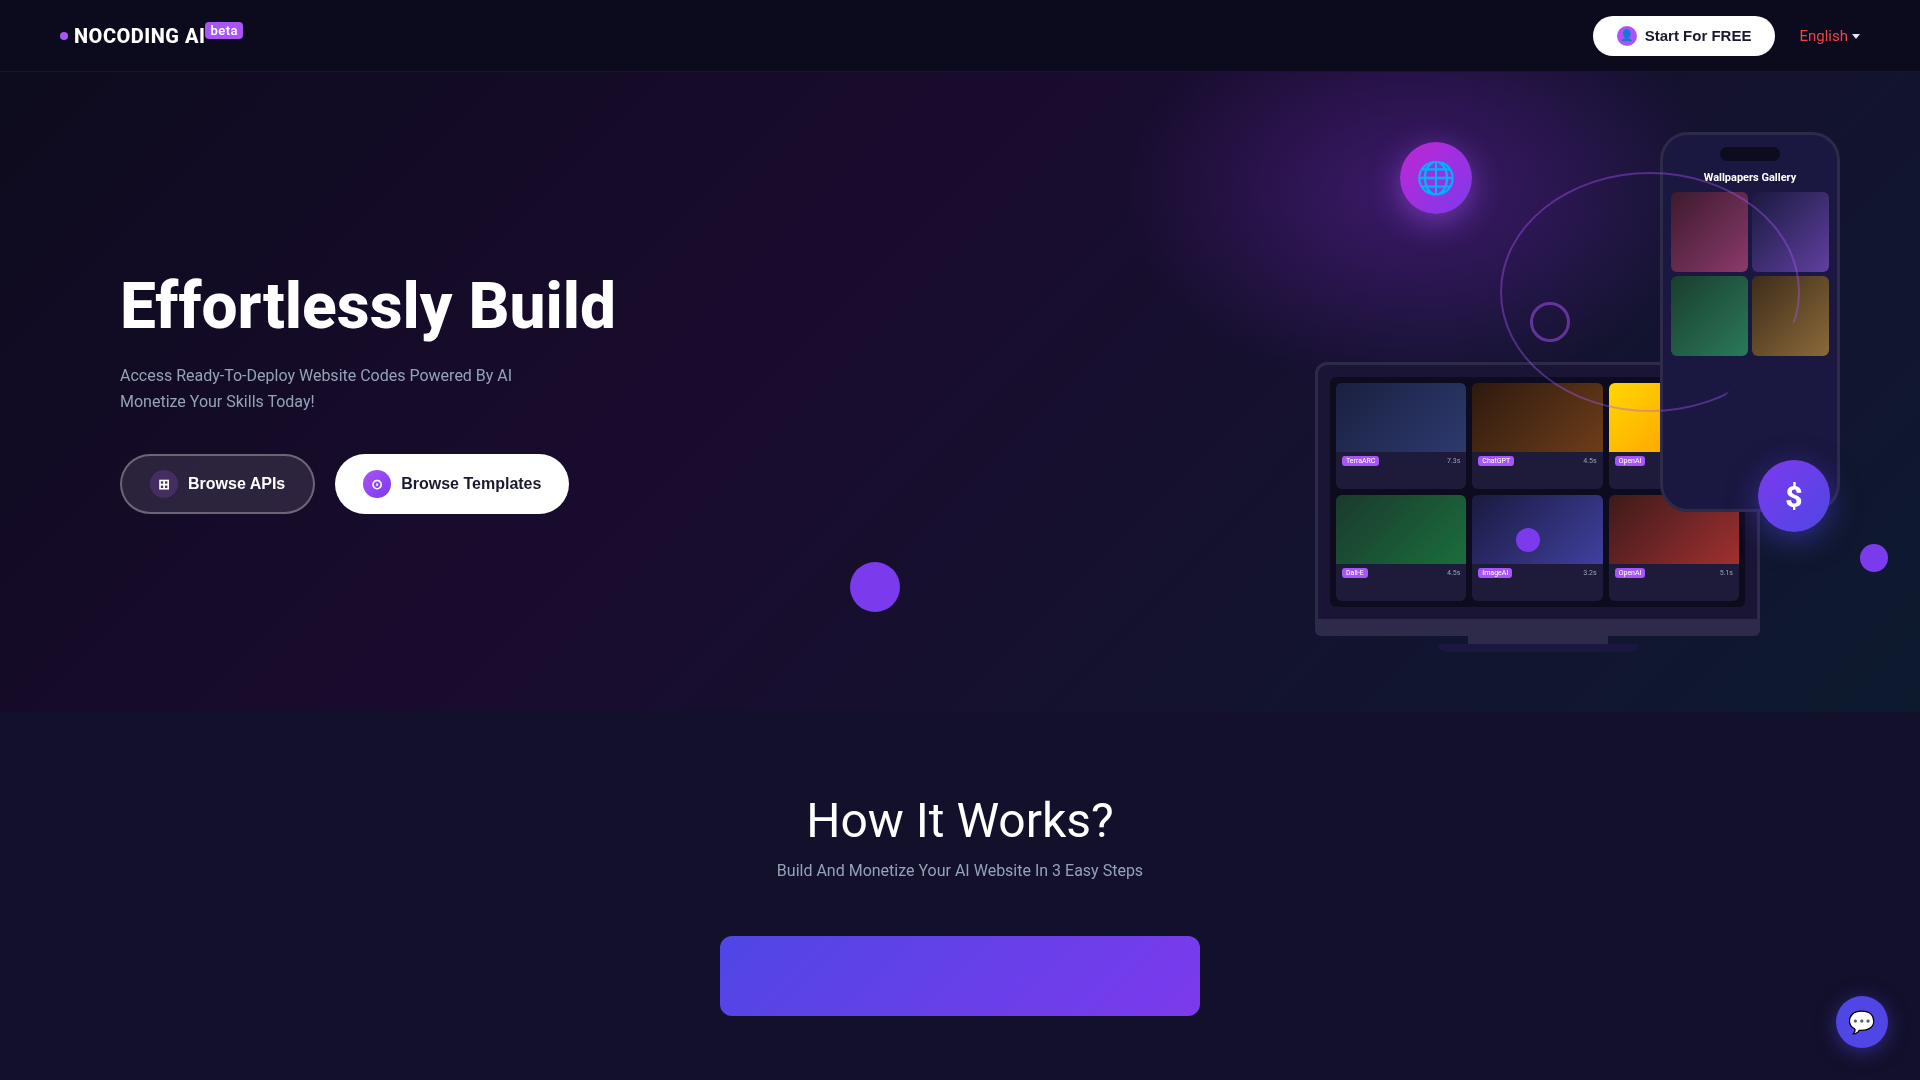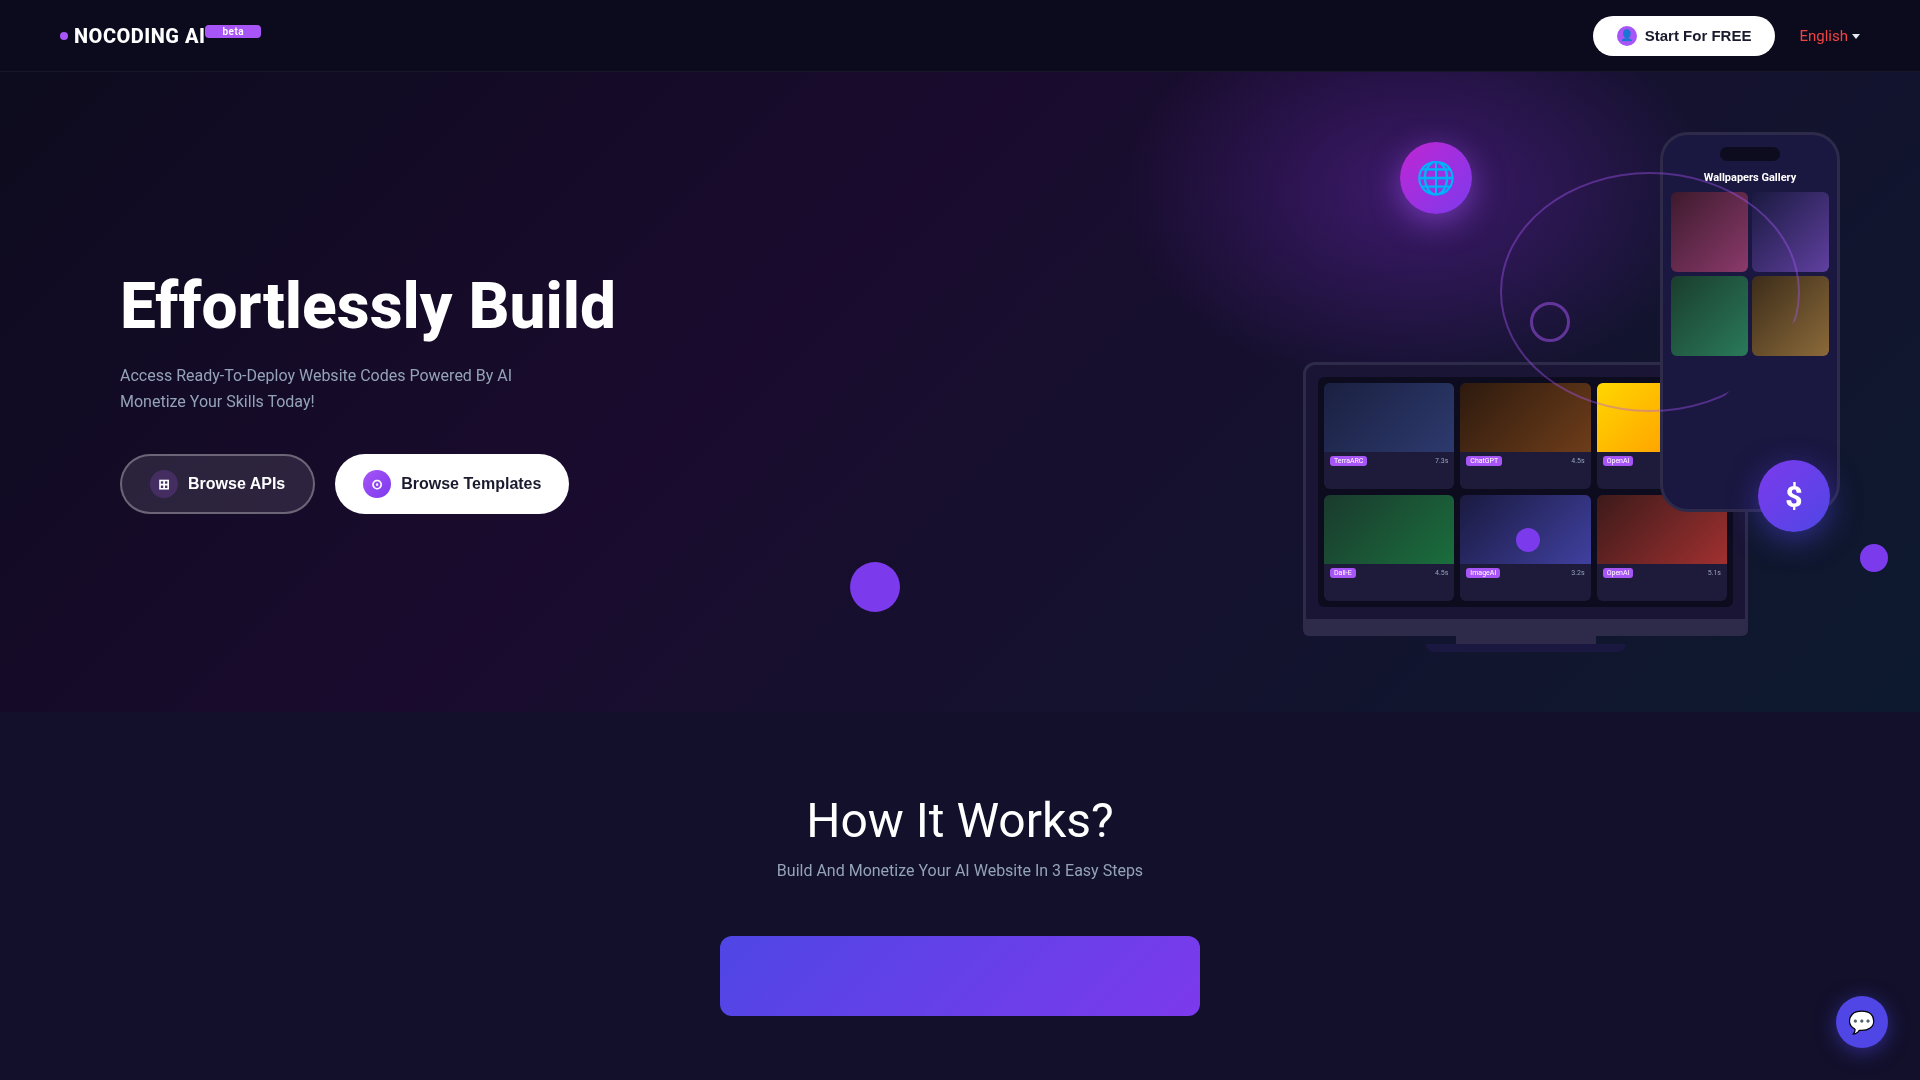--- a/index.html
+++ b/index.html
@@ -41,24 +41,24 @@
       border-radius: 50%;
       background: #a855f7;
     }
     .logo-text {
       font-weight: 800;
       font-size: 20px;
       letter-spacing: 0.5px;
       color: #fff;
     }
     .logo-beta {
-      font-size: 10px;
+      font-size: 13px;
       background: #a855f7;
       color: #fff;
-      padding: 1px 17px;
+      padding: 1px 5px;
       border-radius: 4px;
       font-weight: 600;
       vertical-align: super;
     }
     .nav-links {
       display: flex;
       align-items: center;
       gap: 36px;
       list-style: none;
     }
@@ -230,21 +230,21 @@
       right: 60px;
       top: 40px;
       width: 640px;
       height: 560px;
       z-index: 1;
     }
 
     
     .laptop {
       position: absolute;
-      left: 48px;
+      left: 60px;
       bottom: 20px;
       width: 480px;
       padding-left: 35px;
     }
     .laptop-screen {
       background: #1a1535;
       border-radius: 12px 12px 0 0;
       padding: 12px;
       border: 3px solid #2d2a4a;
       height: 260px;

